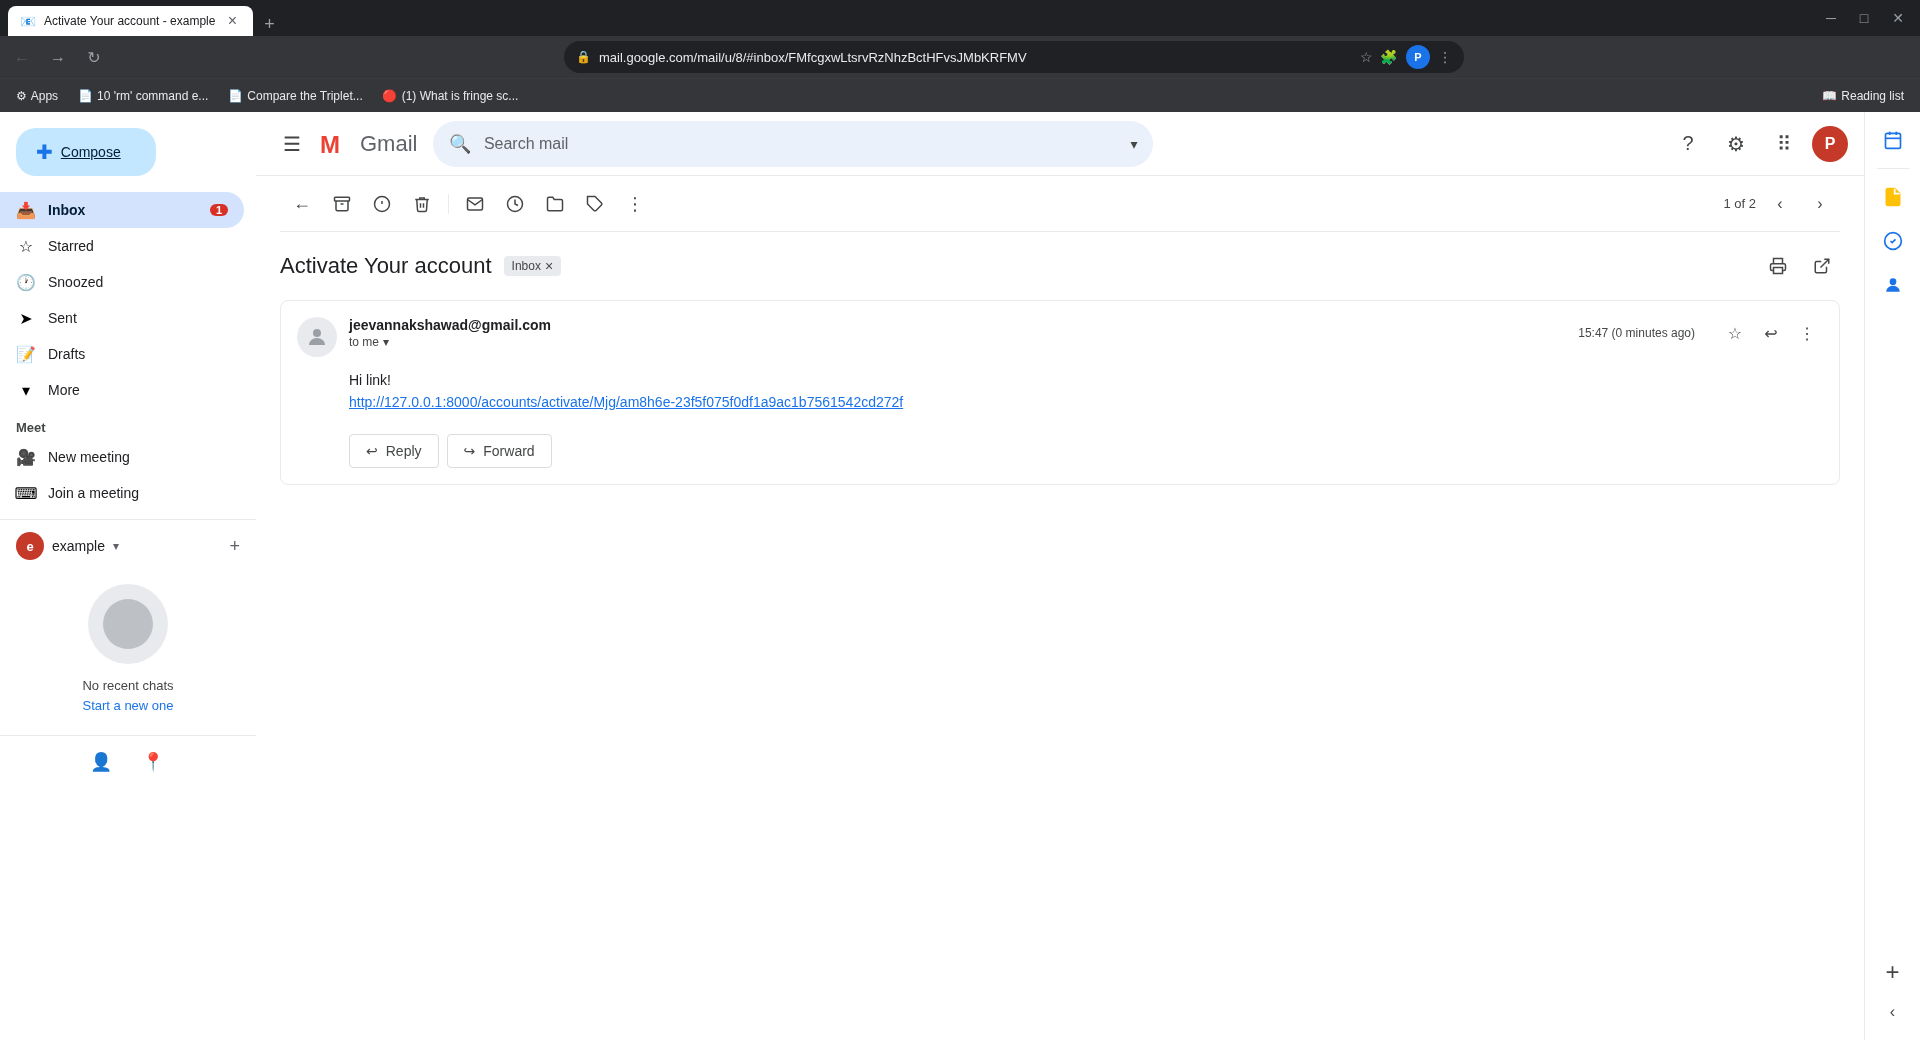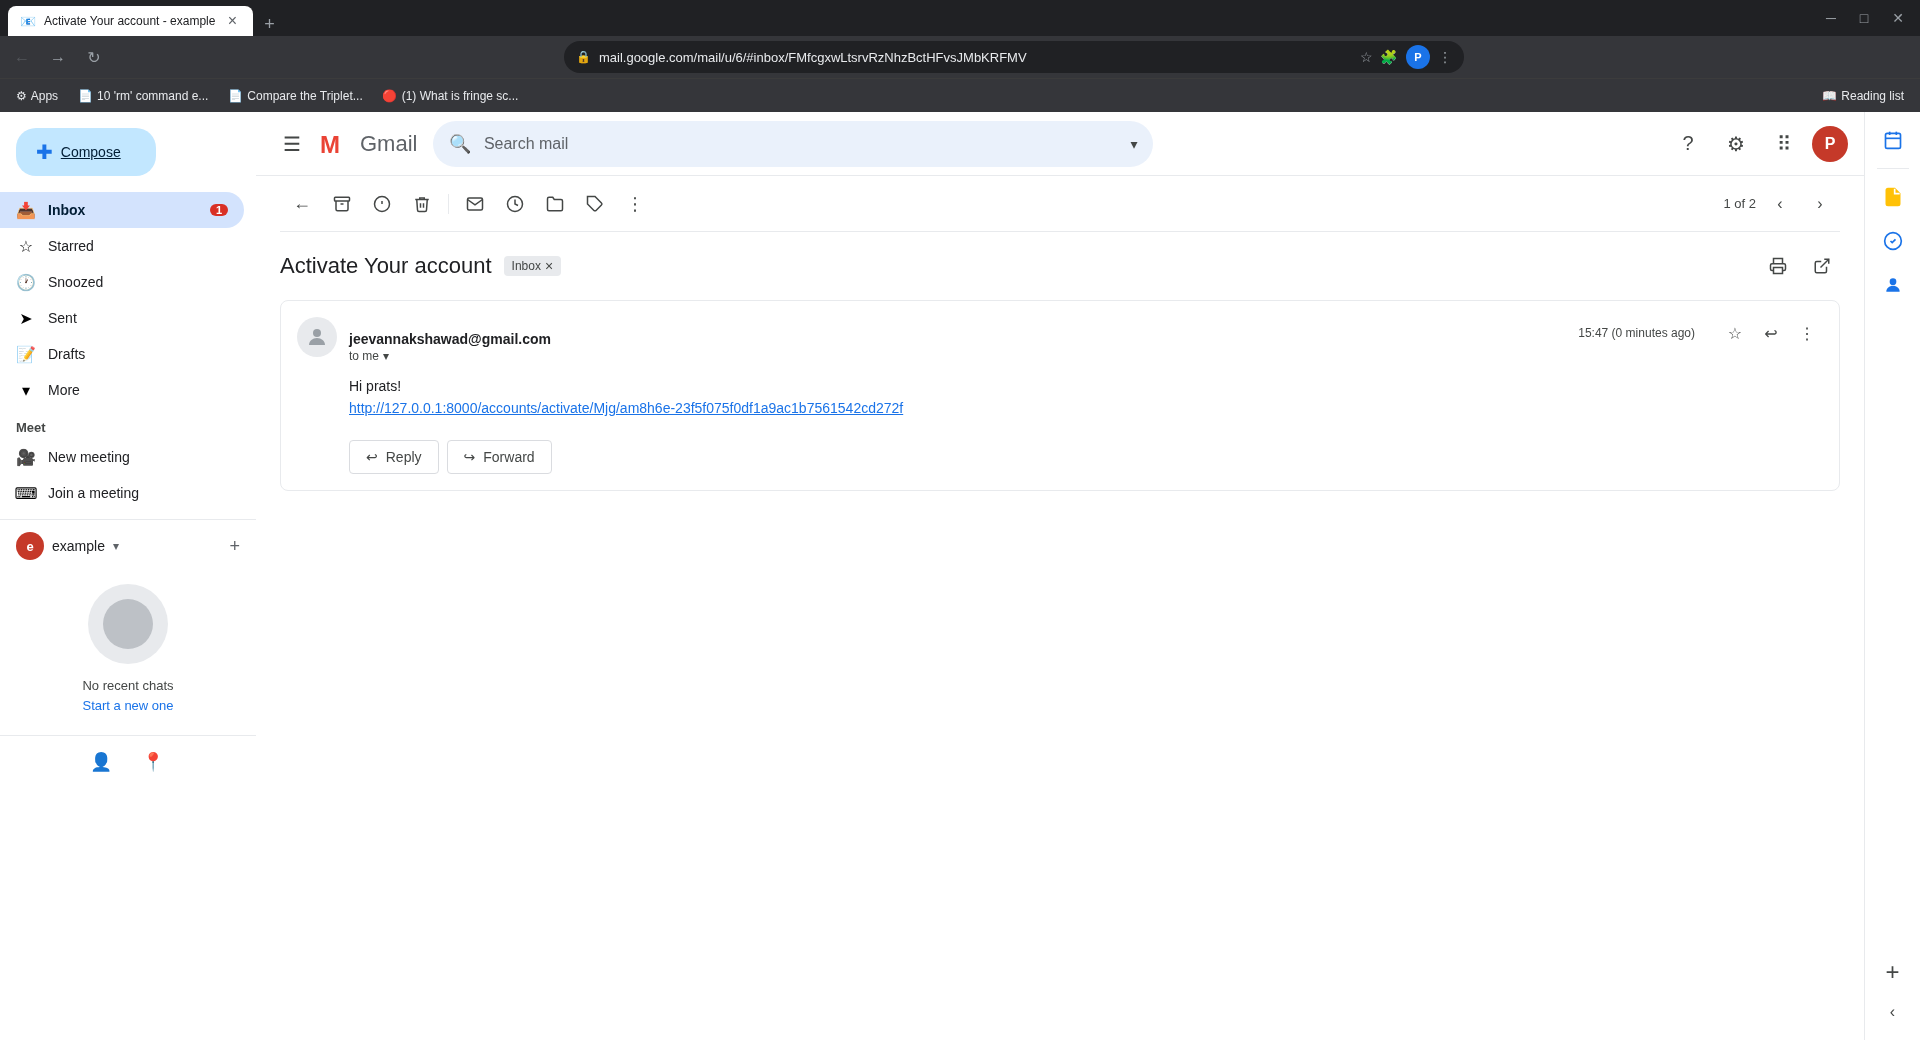--- a/index.html
+++ b/index.html
@@ -89,21 +89,21 @@
     .email-subject-row { display: flex; align-items: center; gap: 12px; padding: 16px 0 8px 0; }
     .email-subject { font-size: 22px; color: #202124; font-weight: 400; }
     .inbox-tag { background: #e8eaed; border-radius: 4px; padding: 2px 8px; font-size: 12px; color: #444746; display: flex; align-items: center; gap: 4px; cursor: pointer; }
     .inbox-tag-x { cursor: pointer; color: #444746; font-size: 14px; }
 
     .email-thread { margin-top: 8px; }
     .email-message { border: 1px solid #e8eaed; border-radius: 8px; padding: 16px; margin-bottom: 8px; }
     .email-message-header { display: flex; align-items: flex-start; gap: 12px; margin-bottom: 12px; }
     .sender-avatar { width: 40px; height: 40px; border-radius: 50%; background: #e8eaed; display: flex; align-items: center; justify-content: center; font-size: 18px; color: #5f6368; flex-shrink: 0; }
     .sender-info { flex: 1; }
-    .sender-name { font-size: 14px; color: #202124; font-weight: 600; margin-top: 14px; }
+    .sender-name { font-size: 14px; color: #202124; font-weight: 600; }
     .sender-to { font-size: 12px; color: #444746; display: flex; align-items: center; gap: 4px; margin-top: 2px; }
     .message-time { display: flex; align-items: center; gap: 24px; color: #444746; font-size: 12px; }
     .time-actions { display: flex; align-items: center; gap: 4px; }
     .time-btn { width: 32px; height: 32px; display: flex; align-items: center; justify-content: center; cursor: pointer; border-radius: 50%; color: #444746; font-size: 16px; }
 
     .email-body { font-size: 14px; color: #202124; line-height: 1.6; padding-left: 52px; }
     .email-link { color: #1a73e8; text-decoration: underline; cursor: pointer; }
 
     .email-actions { display: flex; gap: 8px; padding-left: 52px; margin-top: 20px; }
     .action-btn { display: flex; align-items: center; gap: 8px; padding: 8px 16px; border: 1px solid #dadce0; border-radius: 4px; cursor: pointer; font-size: 14px; color: #444746; background: #fff; }
@@ -142,21 +142,21 @@
     <span class="win-btn">✕</span>
   </div>
 </div>
 
 <div class="address-bar-row">
   <div class="nav-btn disabled">←</div>
   <div class="nav-btn">→</div>
   <div class="nav-btn">↻</div>
   <div class="address-bar">
     <span class="address-lock">🔒</span>
-    <span class="address-text">mail.google.com/mail/u/6/#inbox/FMfcgxwLtsrvRzNhzBctHFvsJMbKRFMV</span>
+    <span class="address-text">mail.google.com/mail/u/8/#inbox/FMfcgxwLtsrvRzNhzBctHFvsJMbKRFMV</span>
     <div class="address-right">
       <span class="ext-btn">☆</span>
       <span class="ext-btn">🧩</span>
       <div class="profile-circle">P</div>
       <span class="ext-btn">⋮</span>
     </div>
   </div>
 </div>
 
 <div class="bookmarks-bar">
@@ -382,21 +382,21 @@
             <div class="message-time">
               <span>15:47 (0 minutes ago)</span>
               <div class="time-actions">
                 <div class="time-btn">☆</div>
                 <div class="time-btn">↩</div>
                 <div class="time-btn">⋮</div>
               </div>
             </div>
           </div>
           <div class="email-body">
-            <p>Hi prats!</p>
+            <p>Hi link!</p>
             <a class="email-link">http://127.0.0.1:8000/accounts/activate/Mjg/am8h6e-23f5f075f0df1a9ac1b7561542cd272f</a>
           </div>
           <div class="email-actions">
             <div class="action-btn">
               <span>↩</span>
               <span>Reply</span>
             </div>
             <div class="action-btn">
               <span>↪</span>
               <span>Forward</span>

